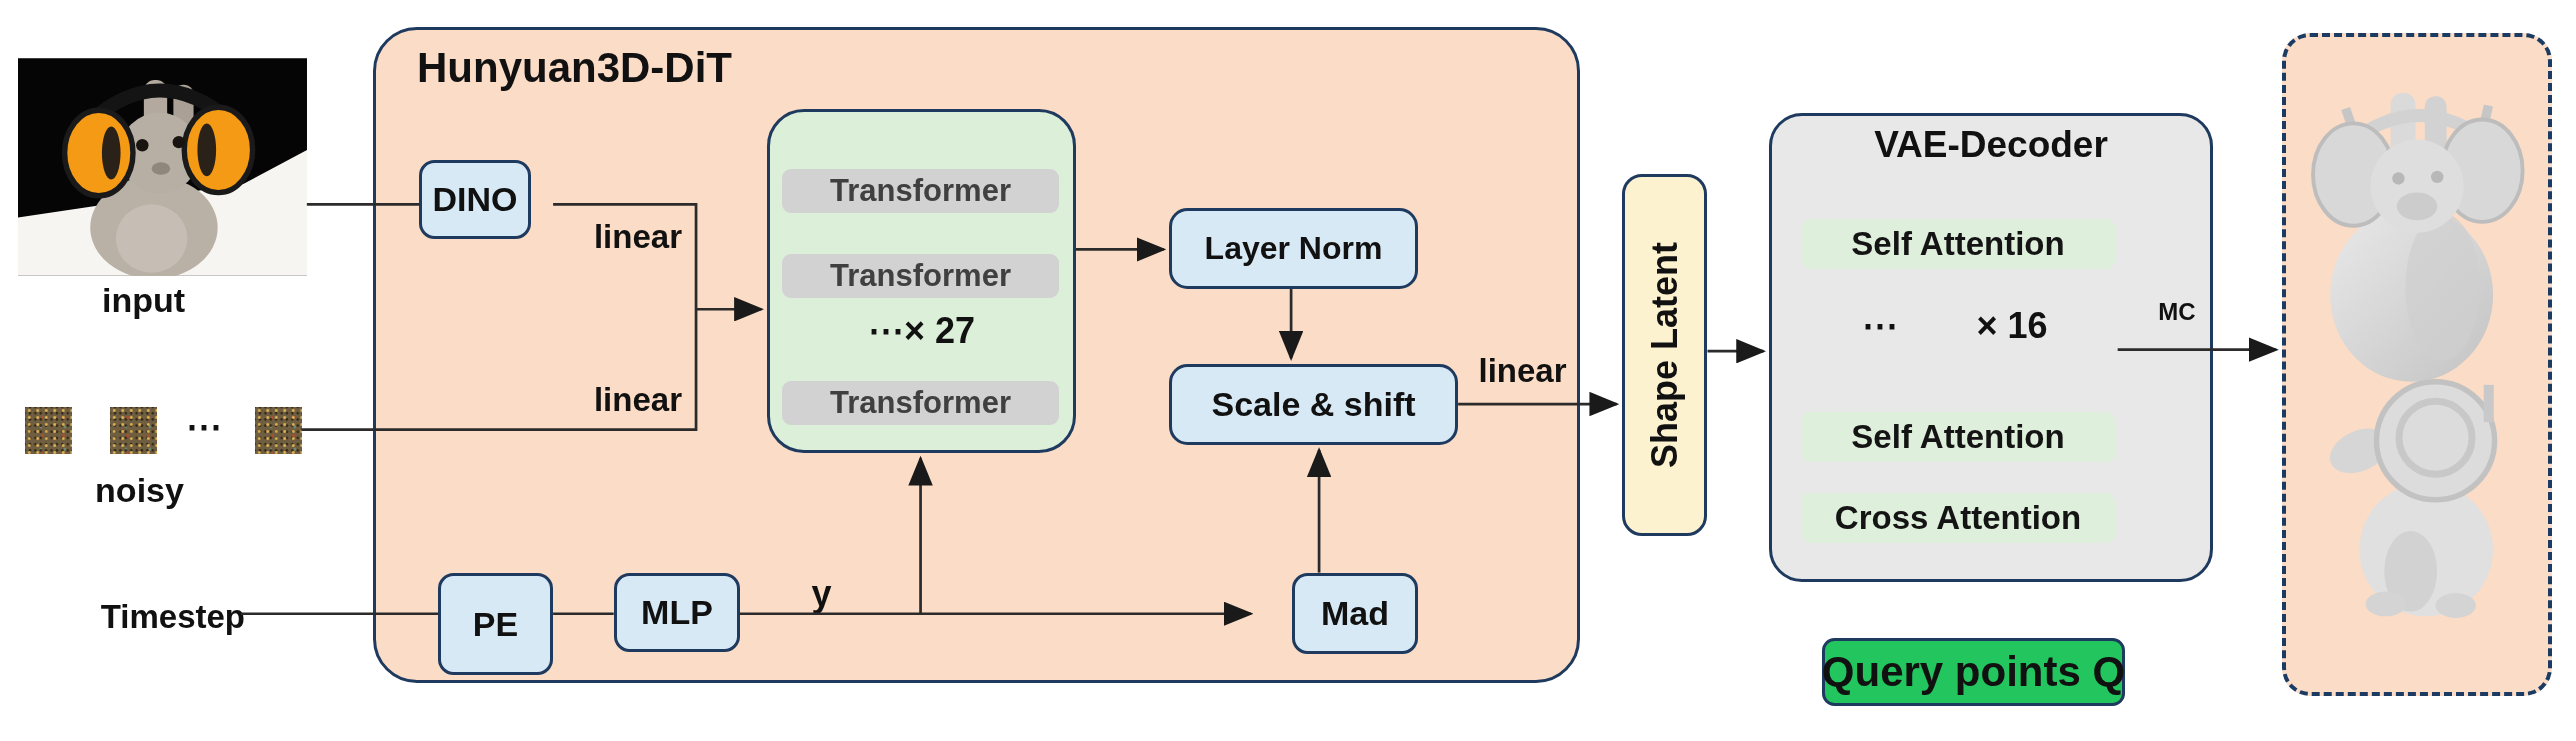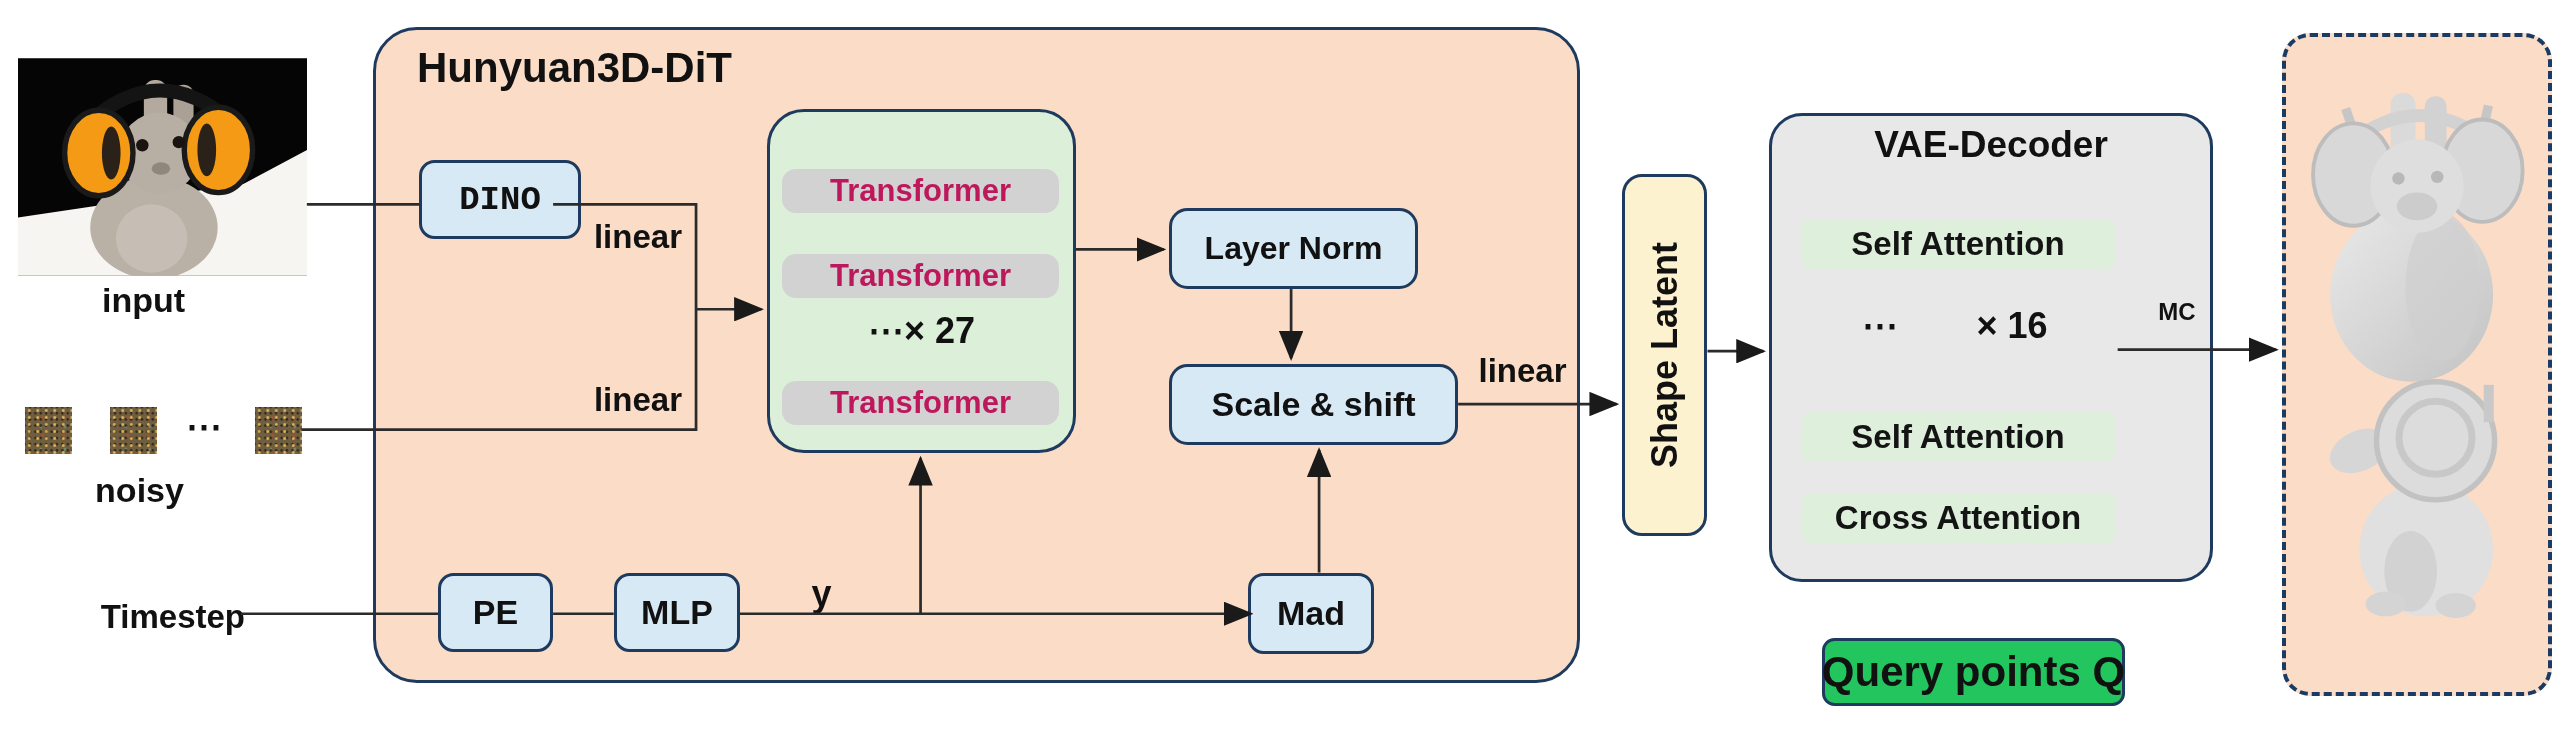--- a/index.html
+++ b/index.html
@@ -6,22 +6,22 @@
   body{width:2576px;height:742px;position:relative;overflow:hidden;
        font-family:"Liberation Sans",sans-serif;color:#111;}
   .canvas{position:absolute;inset:0;}
   .abs{position:absolute;}
   .lbl{position:absolute;font-weight:700;color:#111;text-align:center;white-space:nowrap;}
   .box{position:absolute;display:flex;align-items:center;justify-content:center;
        font-weight:700;color:#111;border:3.1px solid #1e3a5f;box-sizing:border-box;white-space:nowrap;}
   .blue{background:#d8e9f6;border-radius:15.5px;}
   .bigbox{background:#fbdcc6;border:3.1px solid #1e3a5f;border-radius:44px;position:absolute;box-sizing:border-box;}
   .greenbox{background:#dcefd8;border:3.1px solid #1e3a5f;border-radius:37px;position:absolute;box-sizing:border-box;}
-  .grayrow{position:absolute;background:#d2d2d2;border-radius:14px;display:flex;align-items:center;
-       justify-content:center;font-weight:700;color:#be185d;}
+  .grayrow{position:absolute;background:#d2d2d2;border-radius:9px;display:flex;align-items:center;
+       justify-content:center;font-weight:700;color:#404040;}
   .greenrow{position:absolute;background:#def0dc;border-radius:9.3px;display:flex;align-items:center;
        justify-content:center;font-weight:700;color:#141414;}
   .vaebox{position:absolute;background:#e8e8e8;border:3.1px solid #1e3a5f;border-radius:33px;box-sizing:border-box;}
   .creambox{position:absolute;background:#fcf2cf;border:3.1px solid #1e3a5f;border-radius:20px;box-sizing:border-box;}
   .dashpanel{position:absolute;background:#fbdcc6;border:4.7px dashed #1c3b63;border-radius:28px;box-sizing:border-box;}
   .rot{position:absolute;left:50%;top:50%;transform:translate(-50%,-50%) rotate(-90deg);
        transform-origin:center;font-weight:700;white-space:nowrap;}
   .noise{position:absolute;width:47px;height:47px;background:#6f5e40;
      background-image:
        radial-gradient(circle,rgba(235,190,90,.85) 1.2px,transparent 1.6px),
@@ -60,38 +60,38 @@
   <div class="noise" style="left:110px;top:407px;"></div>
   <div class="lbl" style="left:177px;top:406px;width:54px;font-size:36px;">⋯</div>
   <div class="noise" style="left:255px;top:407px;"></div>
   <div class="lbl" style="left:62px;top:471px;width:155px;font-size:34px;">noisy</div>
 
   <div class="lbl" style="left:74px;top:598px;width:171px;font-size:33px;text-align:right;">Timestep</div>
 
   <div class="bigbox" style="left:373px;top:27px;width:1207px;height:656px;"></div>
   <div class="lbl" style="left:417px;top:44px;font-size:42px;text-align:left;">Hunyuan3D-DiT</div>
 
-  <div class="box blue" style="left:419px;top:160px;width:162px;height:79px;font-size:34px;font-family:Liberation Mono, monospace;">DINO</div>
+  <div class="box blue" style="left:419px;top:160px;width:112px;height:79px;font-size:34px;">DINO</div>
   <div class="lbl" style="left:565px;top:218px;width:117px;font-size:33px;text-align:right;">linear</div>
   <div class="lbl" style="left:565px;top:381px;width:117px;font-size:33px;text-align:right;">linear</div>
 
   <div class="greenbox" style="left:767px;top:109px;width:309px;height:344px;"></div>
   <div class="grayrow" style="left:782px;top:169px;width:277px;height:44px;font-size:31px;">Transformer</div>
   <div class="grayrow" style="left:782px;top:254px;width:277px;height:44px;font-size:31px;">Transformer</div>
   <div class="lbl" style="left:767px;top:310px;width:309px;font-size:36px;">⋯× 27</div>
   <div class="grayrow" style="left:782px;top:381px;width:277px;height:44px;font-size:31px;">Transformer</div>
 
   <div class="box blue" style="left:1169px;top:208px;width:249px;height:81px;font-size:32px;border-radius:18.6px;">Layer Norm</div>
   <div class="box blue" style="left:1169px;top:364px;width:289px;height:81px;font-size:34px;border-radius:18.6px;">Scale &amp; shift</div>
   <div class="lbl" style="left:1468px;top:352px;width:109px;font-size:33px;">linear</div>
 
-  <div class="box blue" style="left:438px;top:573px;width:115px;height:79px;font-size:34px;">PE</div>
+  <div class="box blue" style="left:438px;top:573px;width:115px;height:102px;font-size:34px;">PE</div>
   <div class="box blue" style="left:614px;top:573px;width:126px;height:79px;font-size:34px;">MLP</div>
   <div class="lbl" style="left:802px;top:573px;width:39px;font-size:36px;">y</div>
-  <div class="box blue" style="left:1248px;top:573px;width:126px;height:81px;font-size:34px;">Mad</div>
+  <div class="box blue" style="left:1292px;top:573px;width:126px;height:81px;font-size:34px;">Mad</div>
 
   <div class="creambox" style="left:1622px;top:174px;width:85px;height:362px;">
     <span class="rot" style="font-size:36px;">Shape Latent</span>
   </div>
 
   <div class="vaebox" style="left:1769px;top:113px;width:444px;height:469px;"></div>
   <div class="lbl" style="left:1769px;top:124px;width:444px;font-size:37px;">VAE-Decoder</div>
   <div class="greenrow" style="left:1801px;top:219px;width:314px;height:50px;font-size:33px;">Self Attention</div>
   <div class="lbl" style="left:1849px;top:305px;width:62px;font-size:36px;">⋯</div>
   <div class="lbl" style="left:1950px;top:305px;width:124px;font-size:36px;">× 16</div>

